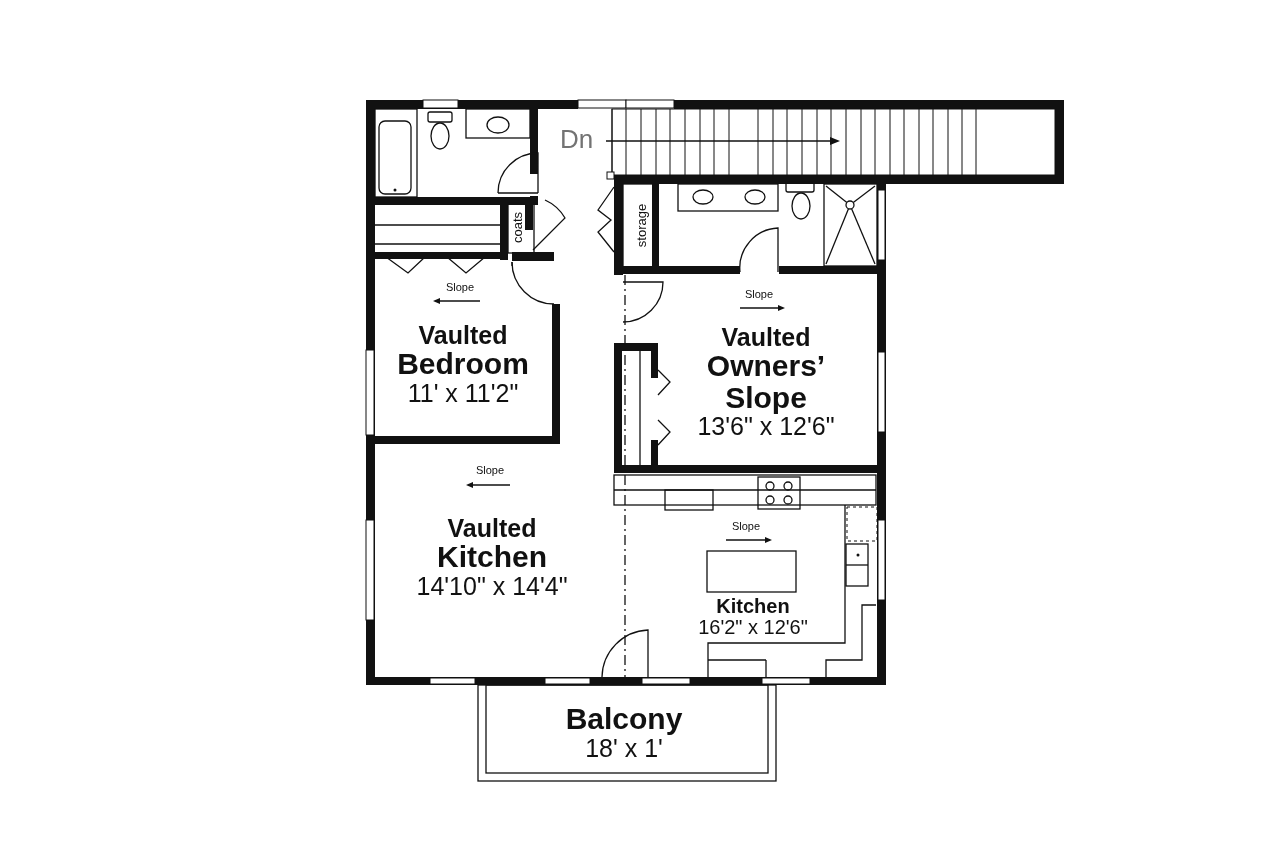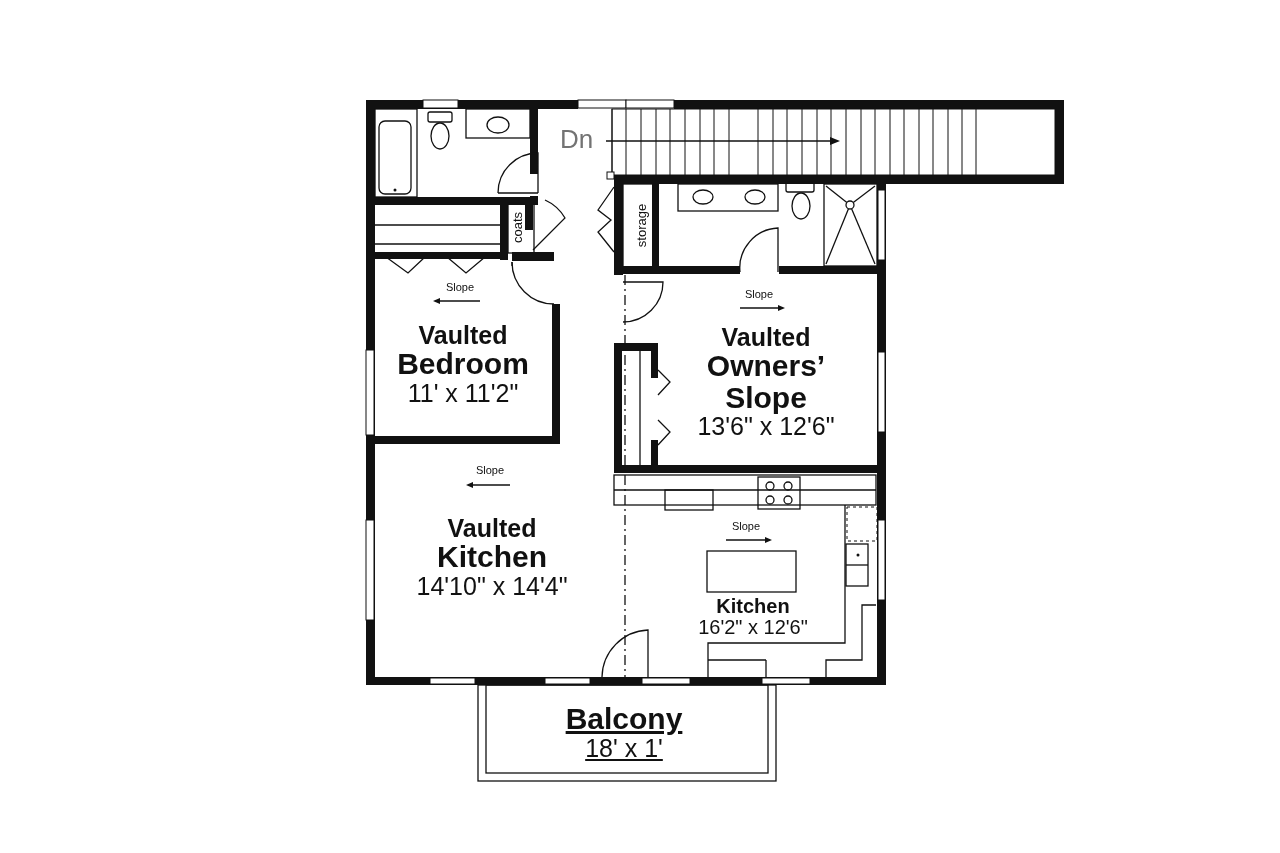--- a/index.html
+++ b/index.html
@@ -230,16 +230,16 @@
   <span class="bold">Kitchen</span>
   <span class="dim">14'10" x 14'4"</span>
 </div>
 
 <div class="slope" style="left:746px;top:520px;">Slope</div>
 <div class="lbl small" style="left:753px;top:596px;">
   <span class="bold">Kitchen</span>
   <span class="dim">16'2" x 12'6"</span>
 </div>
 
-<div class="lbl" style="left:624px;top:703px;text-decoration:underline;">
+<div class="lbl" style="left:624px;top:703px;">
   <span class="bold">Balcony</span>
   <span class="dim">18' x 1'</span>
 </div>
 
 </body></html>

